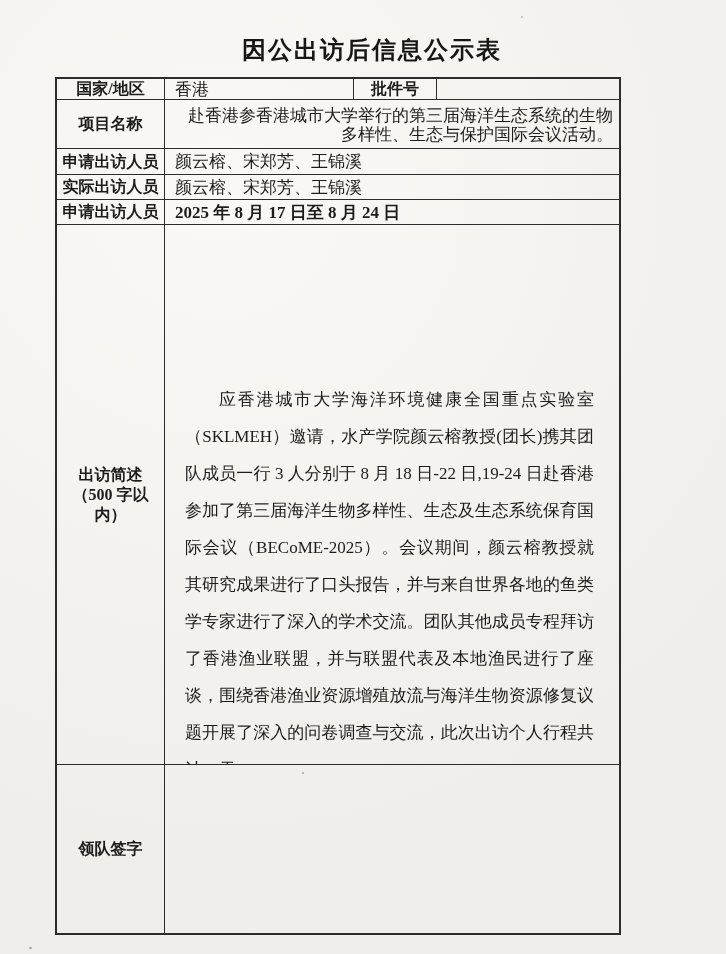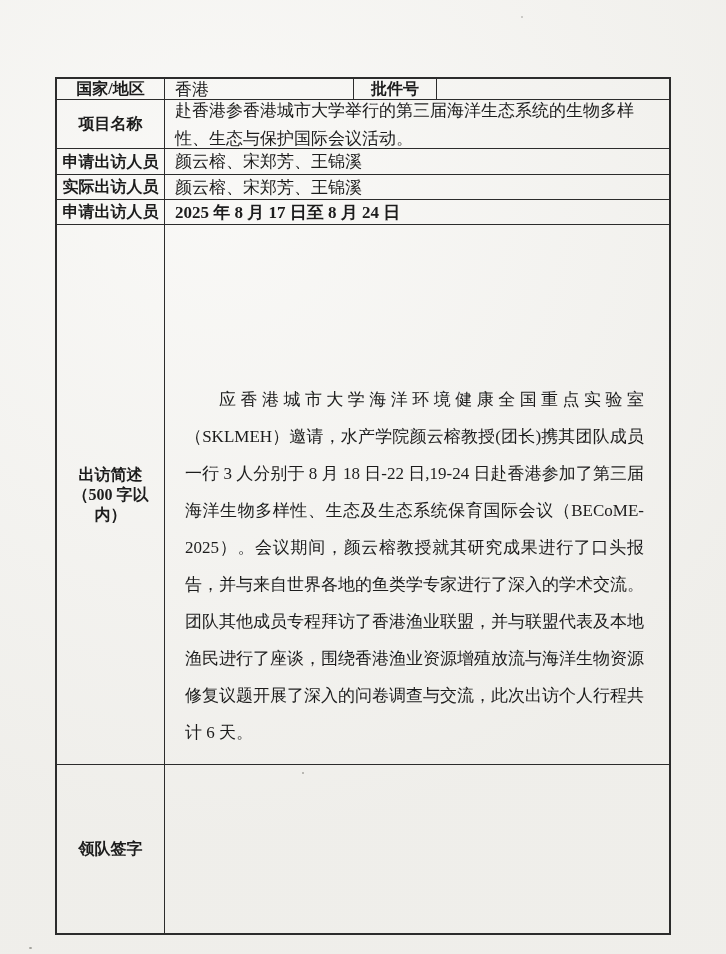--- a/index.html
+++ b/index.html
@@ -13,21 +13,21 @@
     background:#f3f2ee;
     background-image:radial-gradient(circle at 30% 20%, rgba(255,255,255,.5), rgba(0,0,0,.015) 70%);
   }
   .title {
     position:absolute; top:34px; left:55px; width:634px;
     margin:0; text-align:center;
     font-family:"Liberation Sans","DejaVu Sans",sans-serif;
     font-size:24px; font-weight:bold; letter-spacing:2px; color:#161616;
   }
   .tbl {
-    position:absolute; left:55px; top:77px; width:616px; height:858px;
+    position:absolute; left:55px; top:77px; width:566px; height:858px;
     box-sizing:border-box;
     border:2px solid #2c2c2c;
     display:grid;
     grid-template-columns:108px 189px 83px 1fr;
     grid-template-rows:21px 49px 26px 25px 25px 540px auto;
   }
   .cell {
     box-sizing:border-box;
     border-right:1.4px solid #2c2c2c;
     border-bottom:1.4px solid #2c2c2c;
@@ -39,21 +39,21 @@
     display:flex; align-items:center; justify-content:center;
     font-weight:bold; font-size:16px; text-align:center; line-height:20px;
     flex-direction:column;
   }
   .val {
     display:flex; align-items:center;
     padding:0 6px 0 10px; font-size:17px;
   }
   .val.bold { font-weight:bold; }
   .span3 { grid-column:2 / 5; }
-  .proj { line-height:28px; padding-top:1px; }
+  .proj { line-height:19px; padding-top:1px;text-align:right; }
   .summary-cell { display:block; position:relative; }
   .summary-cell p {
     margin:156px 19px 0 10px;
     font-size:17px; line-height:37px;
     text-indent:2em; text-align:justify;
   }
   .sig-cell { position:relative; display:block; }
   .sig-svg { position:absolute; left:112px; top:38px; transform:rotate(-2deg); }
   .time-line {
     position:absolute; right:36px; bottom:13px;
@@ -63,20 +63,21 @@
   .speck.s1 { left:233px; top:655px; width:3px; height:3px; }
   .speck.s2 { left:302px; top:772px; width:2px; height:2px; opacity:.55; }
   .speck.s3 { left:521px; top:16px;  width:2px; height:2px; opacity:.4; }
   .speck.s4 { left:29px;  top:947px; width:3px; height:2px; opacity:.6; }
 </style>
 </head>
 <body>
 
 <div class="paper">
 
+  <h1 class="title">因公出访后信息公示表</h1>
 
   <div class="tbl">
 
     <div class="cell lbl">国家/地区</div>
     <div class="cell val">香港</div>
     <div class="cell lbl">批件号</div>
     <div class="cell val no-r"></div>
 
     <div class="cell lbl">项目名称</div>
     <div class="cell val span3 no-r proj">赴香港参香港城市大学举行的第三届海洋生态系统的生物多样性、生态与保护国际会议活动。</div>

